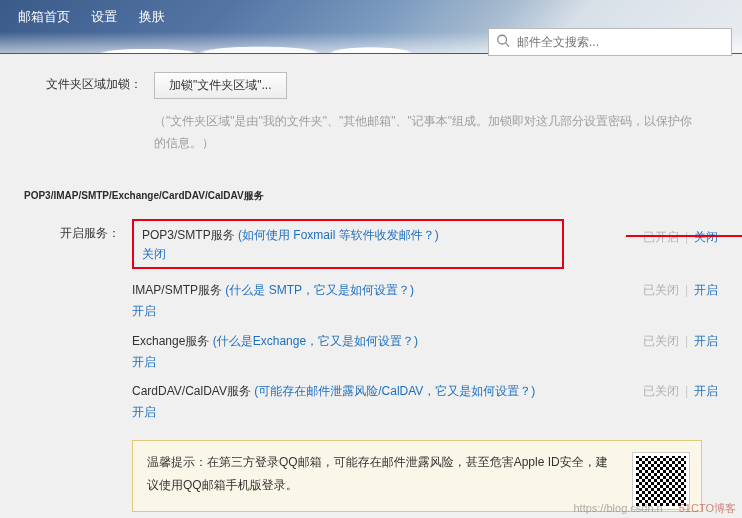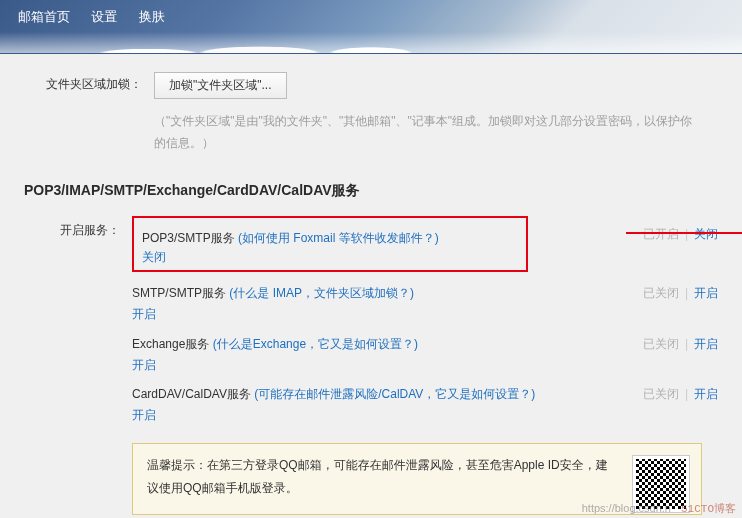--- a/index.html
+++ b/index.html
@@ -36,41 +36,41 @@
       border: 1px solid #b8b8b8;
       background: #fff;
       padding: 0 8px 0 28px;
       font-size: 12px;
       color: #888;
       border-radius: 0;
     }
     .search-icon { position: absolute; left: 8px; top: 50%; transform: translateY(-50%); color: #888; }
 
     .content { padding: 18px 24px; background: #f0f0f0; }
-    .row1 { display: flex; align-items: flex-start; margin-bottom: 28px; }
+    .row1 { display: flex; align-items: flex-start; margin-bottom: 35px; }
     .row1-label { width: 130px; text-align: right; padding-right: 12px; padding-top: 4px; color: #333; }
     .lock-btn {
       background: linear-gradient(#fdfdfd, #ededed);
       border: 1px solid #bcbcbc;
       padding: 4px 14px;
       font-size: 12px;
       cursor: pointer;
       color: #333;
     }
     .row1-desc { color: #9e9e9e; margin-top: 12px; line-height: 1.8; width: 540px; }
 
-    .section-title { font-weight: bold; font-size: 14px; color: #2b2b2b; margin-bottom: 16px; }
+    .section-title { font-weight: bold; font-size: 10px; color: #2b2b2b; margin-bottom: 16px; }
 
     .svc-wrap { display: flex; align-items: flex-start; }
     .svc-label { width: 108px; text-align: right; padding-right: 12px; padding-top: 6px; color: #333; }
     .svc-list { flex: 1; position: relative; }
     .redbox {
       border: 2px solid #e60012;
-      padding: 12px 10px 4px 8px;
-      width: 396px;
+      padding: 6px 10px 4px 8px;
+      width: 432px;
       margin-bottom: 6px;
       position: relative;
     }
     .svc-item { padding: 6px 0 4px 0; line-height: 1.6; position: relative; }
     .svc-name { color: #333; }
     .svc-help { color: #1e6fbf; cursor: pointer; }
     .svc-act { color: #1e6fbf; cursor: pointer; display: inline-block; margin-top: 2px; }
     .status {
       position: absolute;
       right: 0px;
@@ -123,30 +123,39 @@
       border: 3px solid #fff;
       outline: 1px solid #ccc;
     }
     .watermark {
       position: absolute;
       bottom: 2px; right: 6px;
       color: rgba(120,120,120,.6);
       font-size: 11px;
       letter-spacing: 0;
     }
-    .watermark .b { color: rgba(180,60,40,.6); margin-left: 10px; font-family: Liberation Mono, monospace; }
+    .watermark .b { color: rgba(180,60,40,.6); margin-left: 16px; }
   </style>
 </head>
 <body>
 
 <div class="header">
   <div class="nav">
     <a>邮箱首页</a>
     <a>设置</a>
     <a>换肤</a>
+  </div>
+  <div class="search-wrap">
+    <span class="search-icon">
+      <svg width="14" height="14" viewBox="0 0 16 16">
+          <circle cx="7" cy="7" r="5" fill="none" stroke="#888" stroke-width="1.5"></circle>
+          <line x1="11" y1="11" x2="15" y2="15" stroke="#888" stroke-width="1.5"></line>
+        </svg>
+    </span>
+    <input class="search-box" placeholder="邮件全文搜索..." style="">
   </div>
 </div>
 
 <div class="content">
 
   <div class="row1">
     <div class="row1-label">文件夹区域加锁：</div>
     <div>
       <button class="lock-btn">加锁"文件夹区域"...</button>
       <div class="row1-desc">（"文件夹区域"是由"我的文件夹"、"其他邮箱"、"记事本"组成。加锁即对这几部分设置密码，以保护你的信息。）</div>
@@ -164,22 +173,22 @@
       <div class="redbox">
         <span class="svc-name">POP3/SMTP服务 </span>
         <span class="svc-help">(如何使用 Foxmail 等软件收发邮件？)</span><br>
         <span class="svc-act">关闭</span>
       </div>
       <div class="status" style="top:10px;">
         <span>已开启</span><span class="sep">|</span><span class="link">关闭</span>
       </div>
 
       <div class="svc-item">
-        <span class="svc-name">SMTP/SMTP服务 </span>
-        <span class="svc-help">(什么是 IMAP，文件夹区域加锁？)</span><br>
+        <span class="svc-name">IMAP/SMTP服务 </span>
+        <span class="svc-help">(什么是 SMTP，它又是如何设置？)</span><br>
         <span class="svc-act">开启</span>
         <div class="status" style="top:6px;">
           <span>已关闭</span><span class="sep">|</span><span class="link">开启</span>
         </div>
       </div>
 
       <div class="svc-item">
         <span class="svc-name">Exchange服务 </span>
         <span class="svc-help">(什么是Exchange，它又是如何设置？)</span><br>
         <span class="svc-act">开启</span>

